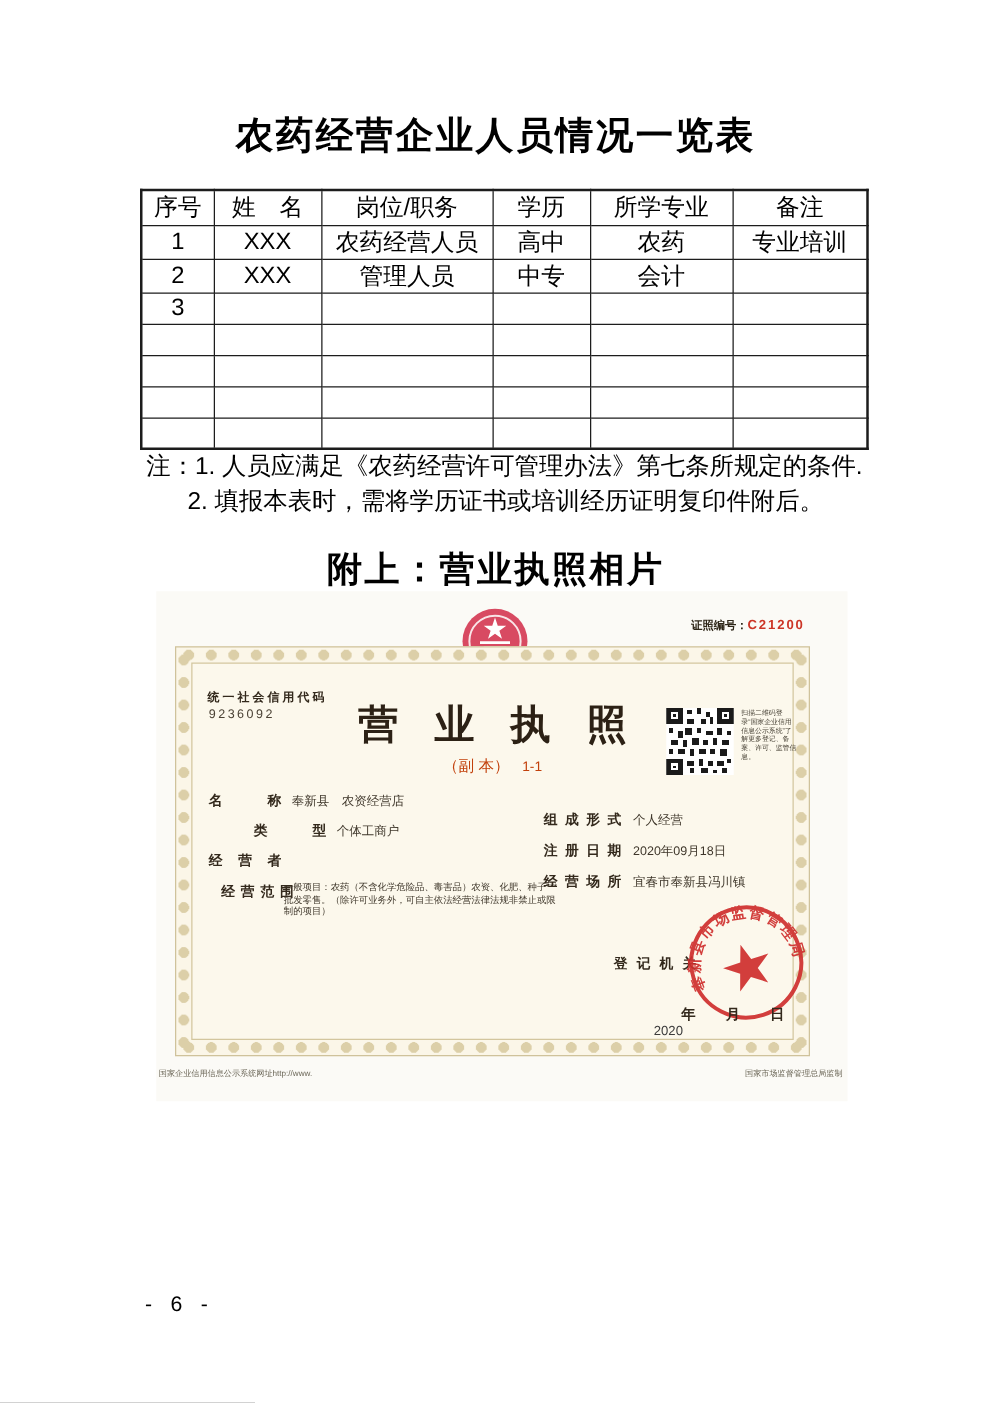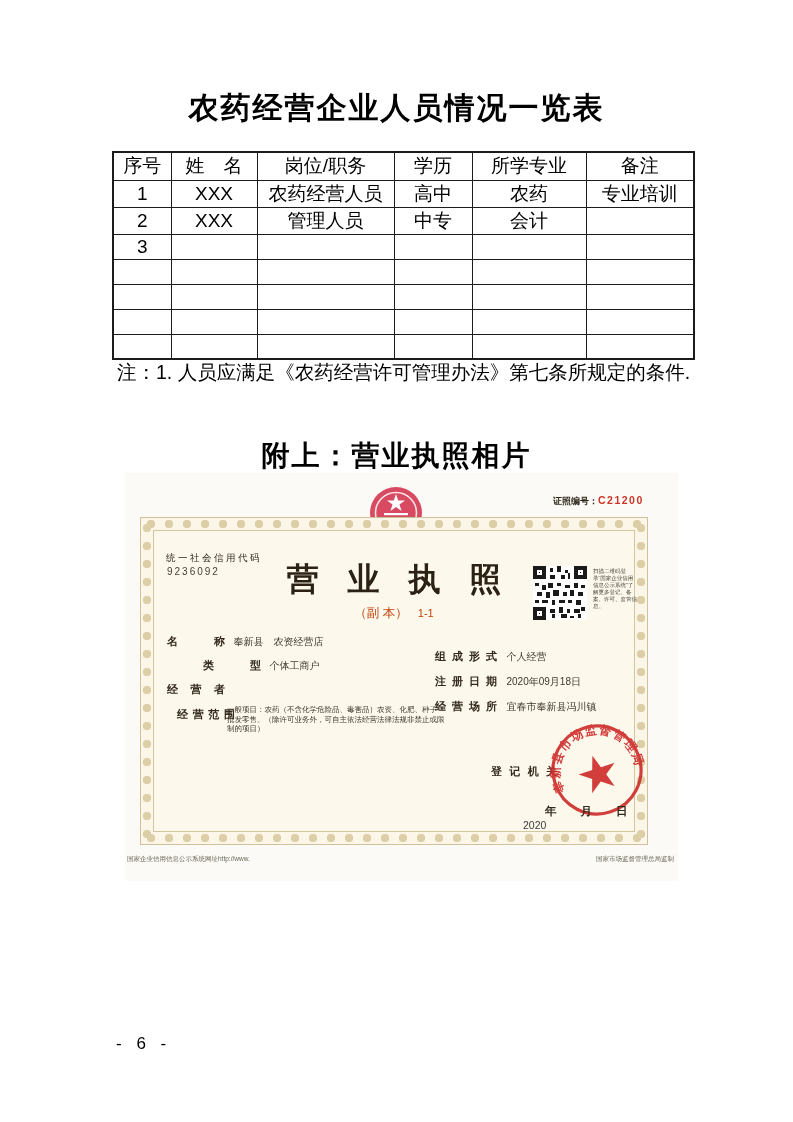--- a/index.html
+++ b/index.html
@@ -53,21 +53,21 @@
     background-image:radial-gradient(circle 6px at 9px 6px, #dccfa8 70%, rgba(220,207,168,0) 73%);
     background-size:18px 11px; background-repeat:repeat-x; }
   .bead.l { top:1px; bottom:1px; left:1px; width:11px;
     background-image:radial-gradient(circle 6px at 5px 9px, #dccfa8 70%, rgba(220,207,168,0) 73%);
     background-size:11px 18px; background-repeat:repeat-y; }
   .bead.r { top:1px; bottom:1px; right:1px; width:11px;
     background-image:radial-gradient(circle 6px at 6px 9px, #dccfa8 70%, rgba(220,207,168,0) 73%);
     background-size:11px 18px; background-repeat:repeat-y; }
   .cert-inner { position:absolute; inset:12px; border:1px solid #d3c69e; background:#fcf8ec; }
 
-  .credit-lbl { position:absolute; left:25px; top:34px; font-size:9.5px; font-weight:normal;
+  .credit-lbl { position:absolute; left:25px; top:34px; font-size:9.5px; font-weight:bold;
     letter-spacing:2.5px; color:#33291c;text-align:right; }
   .credit-val { position:absolute; left:26px; top:48px; font-size:10px; letter-spacing:2px;
     color:#4a4134; }
 
   .cert-title { position:absolute; left:0; right:0; top:40px; text-align:center;
     font-size:32px; font-weight:bold; color:#2c2115; letter-spacing:10px; text-indent:10px; }
   .cert-sub { position:absolute; left:0; right:0; top:87px; text-align:center;
     font-size:12.5px; color:#c2410c; }
   .cert-sub .copy { margin-left:10px; font-size:11px; }
 
@@ -178,20 +178,21 @@
         <td></td>
         <td></td>
         <td></td>
         <td></td>
         <td></td>
       </tr>
     </tbody>
   </table>
 
   <div class="note1 serif">注：1. 人员应满足《农药经营许可管理办法》第七条所规定的条件.</div>
+  <div class="note2 serif">2. 填报本表时，需将学历证书或培训经历证明复印件附后。</div>
 
   <div class="attach-heading">附上：营业执照相片</div>
 
   <div class="photo">
 
     <span class="wm" style="left:55px; top:105px;">SCJDGL</span>
     <span class="wm" style="left:300px; top:103px;">SCJDGL</span>
     <span class="wm" style="left:55px; top:222px;">SCJDGL</span>
     <span class="wm" style="left:300px; top:222px;">SCJDGL</span>
     <span class="wm" style="left:130px; top:300px;">SCJDGL</span>

